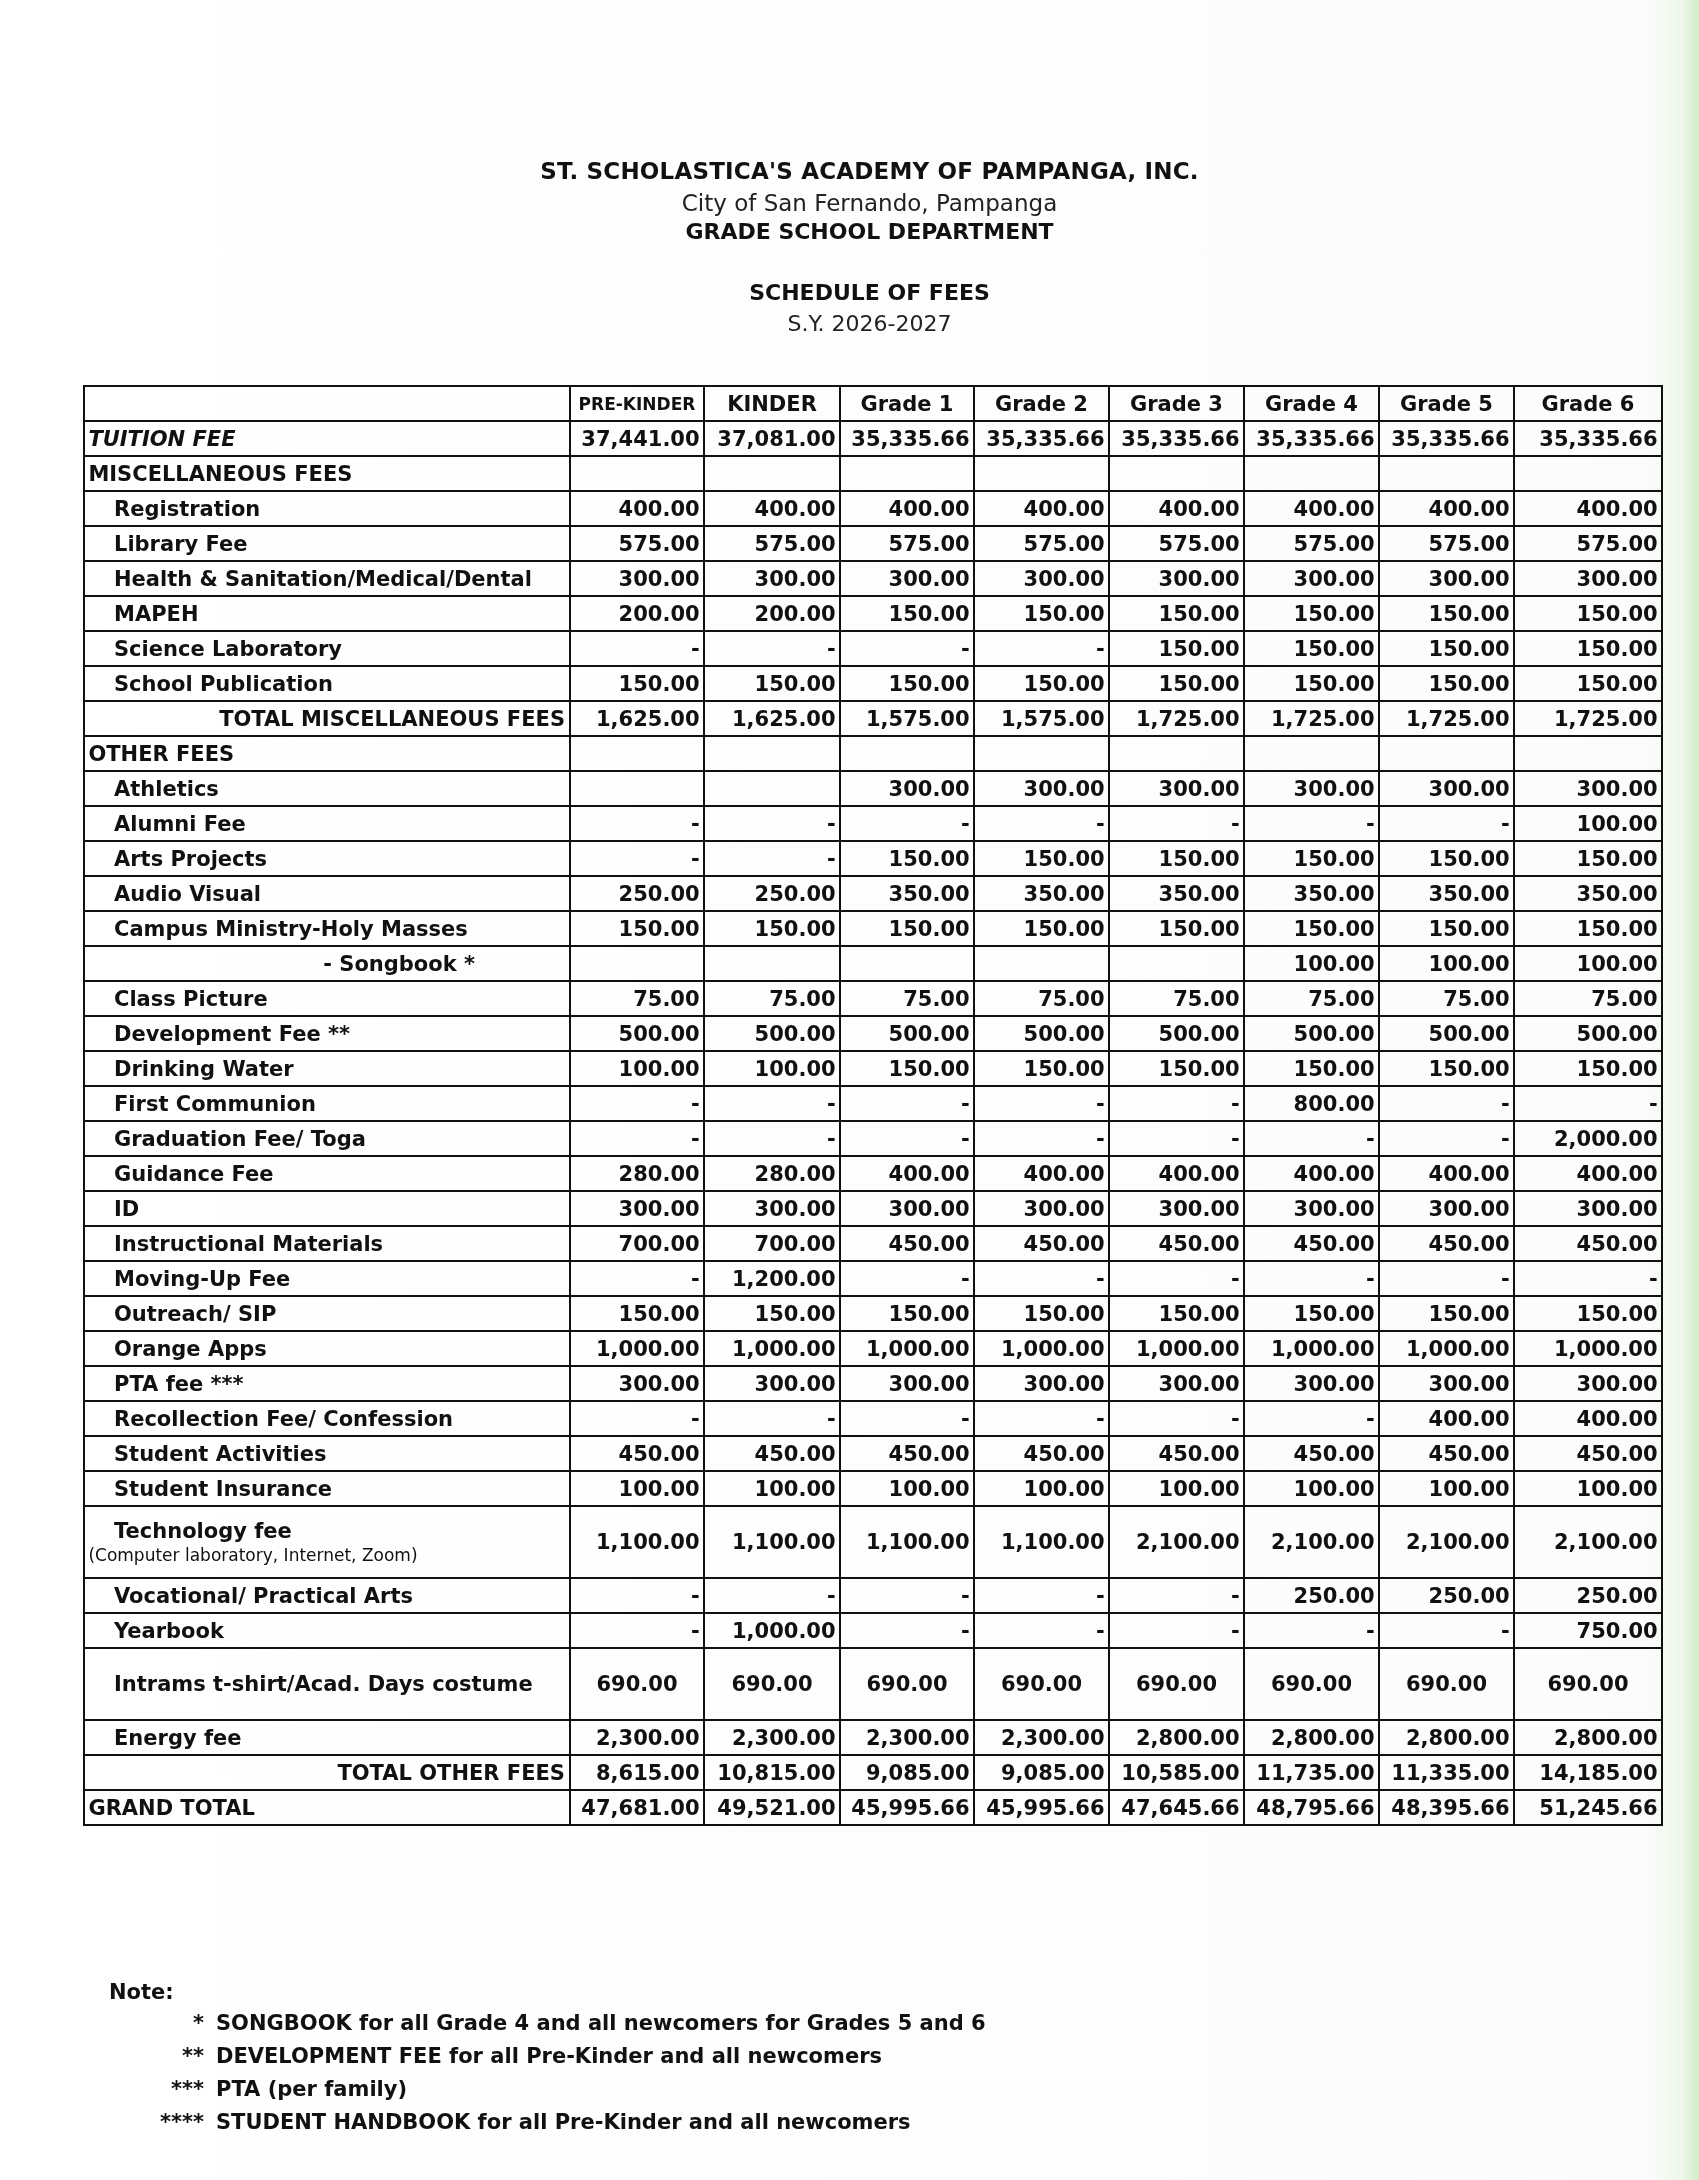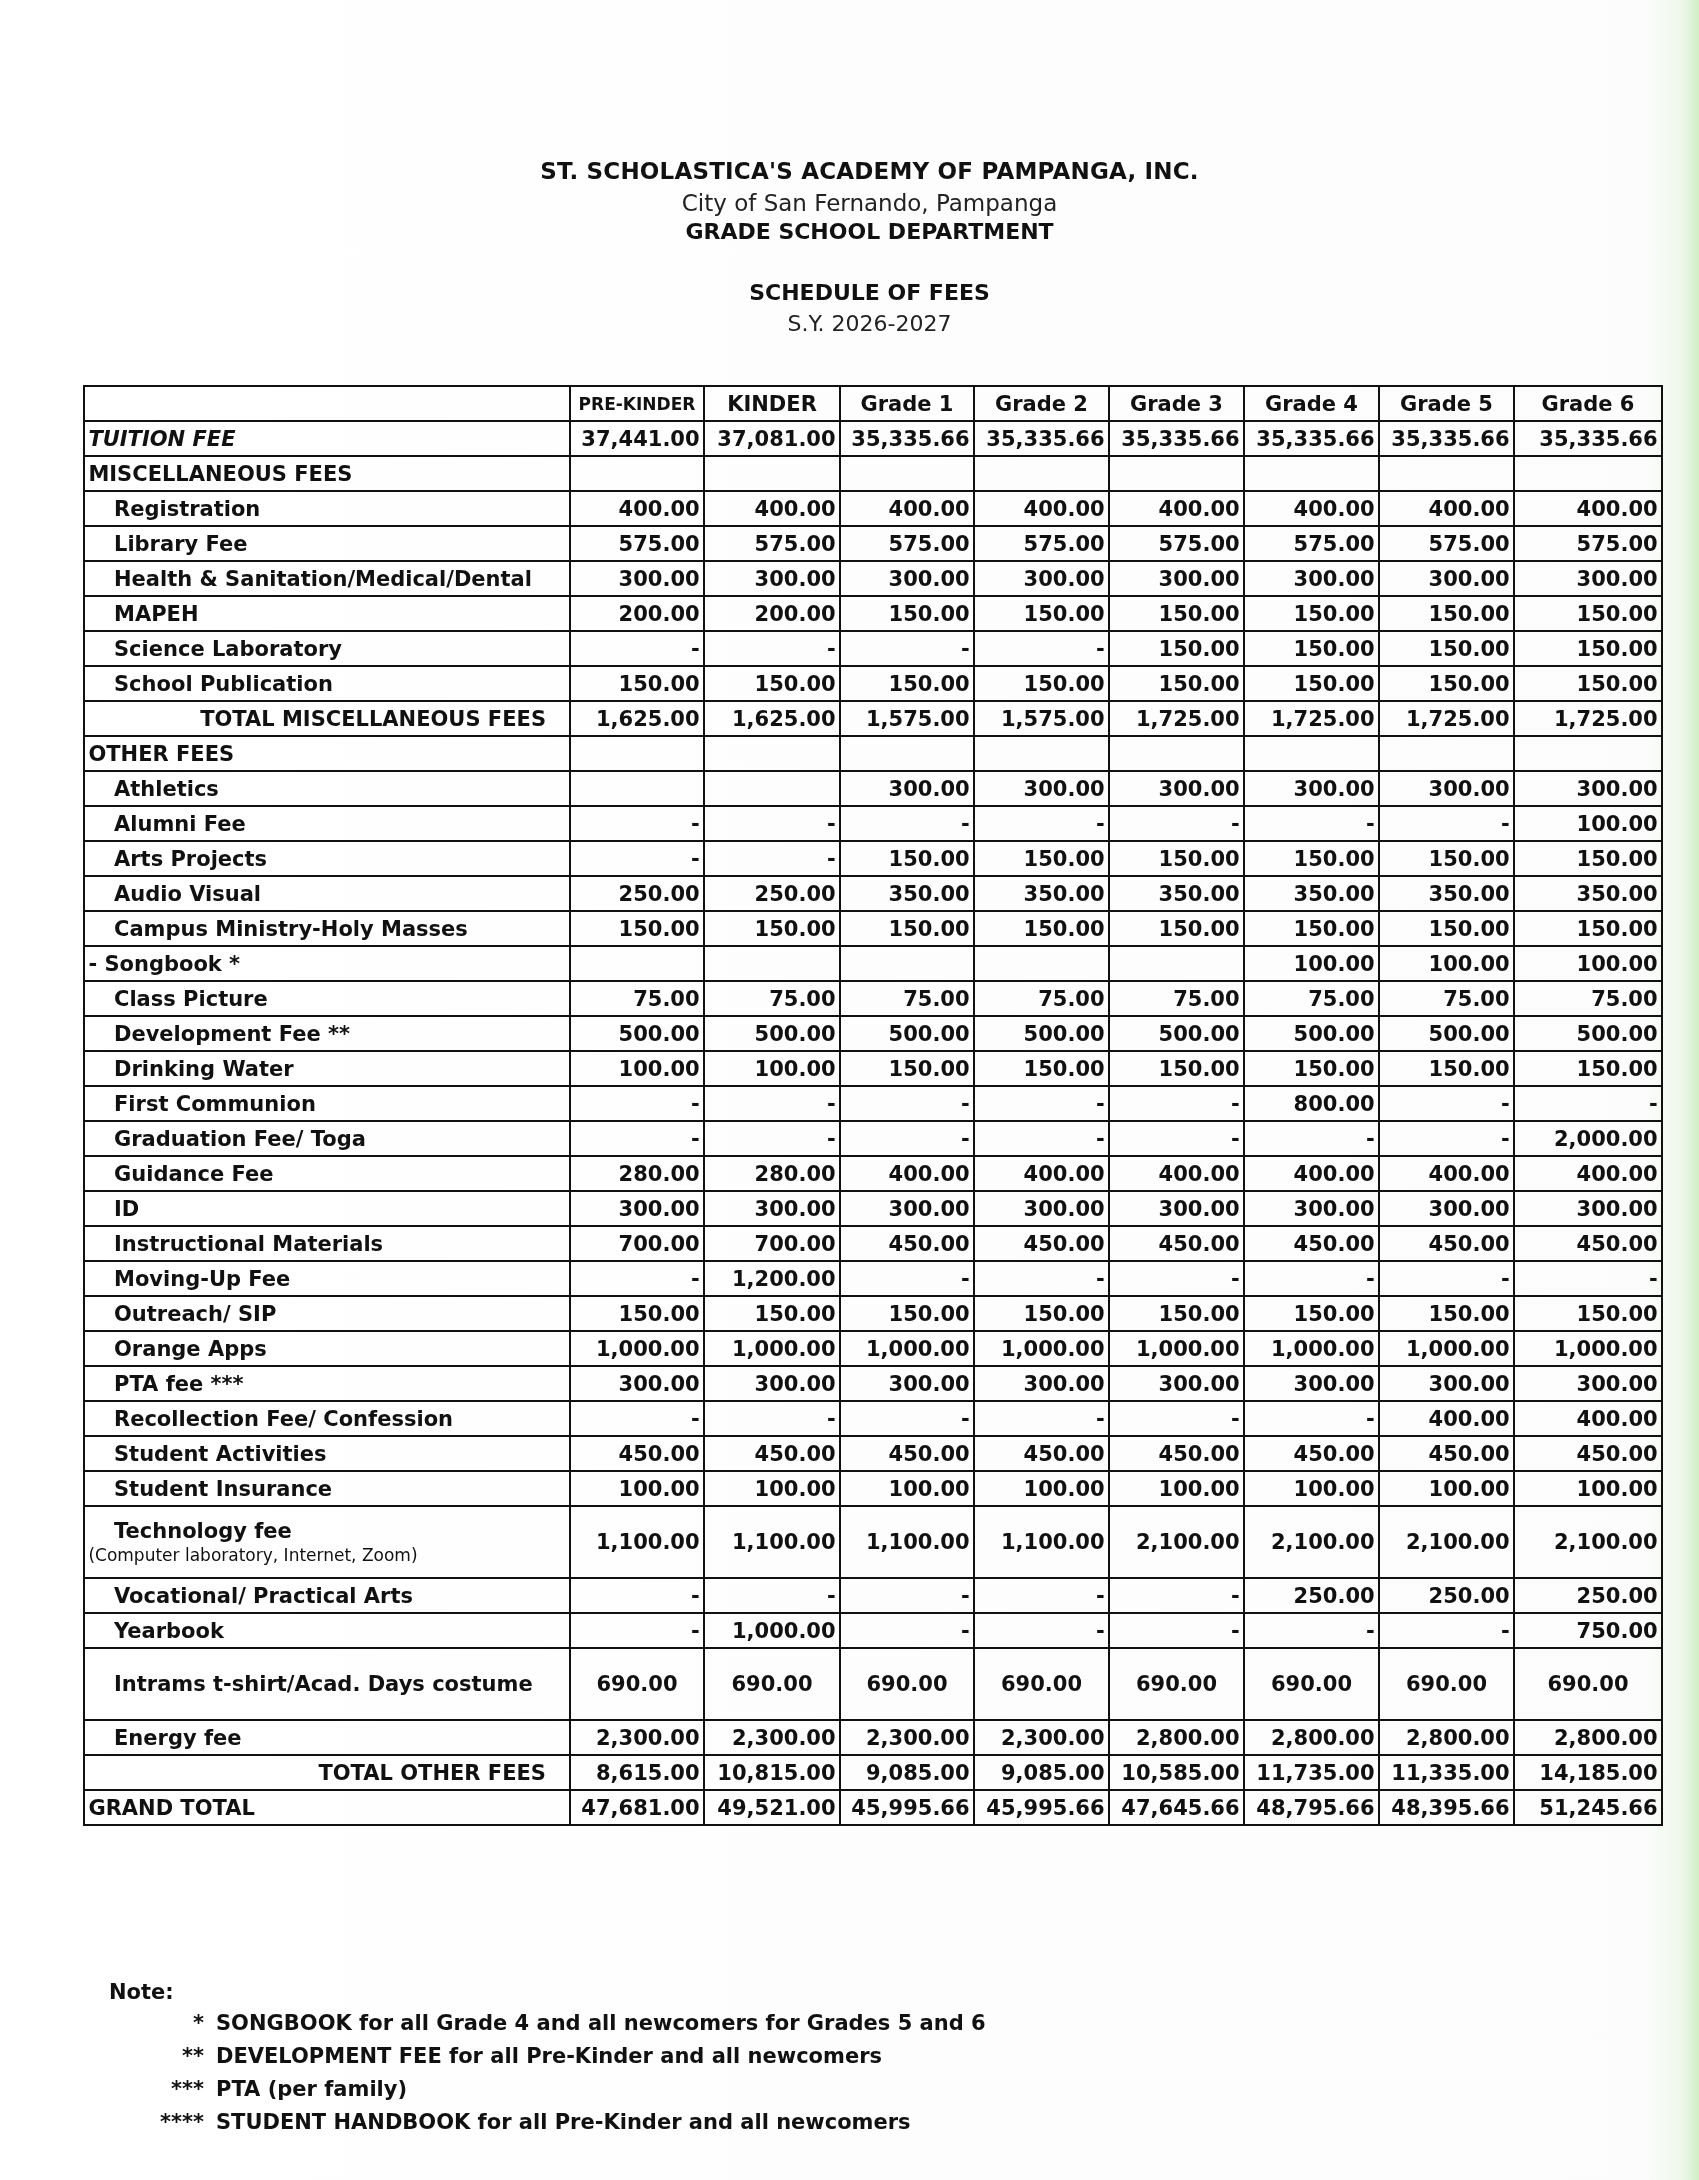--- a/index.html
+++ b/index.html
@@ -54,22 +54,22 @@
     }
     table.fees th {
       font-weight: bold;
       text-align: center;
       font-size: 21px;
     }
     table.fees th.sm { font-size: 17px; }
     td.label { text-align: left; font-weight: bold; }
     td.label.indent { padding-left: 29px; border-radius: 11px; }
     td.label.italic { font-style: italic; }
-    td.label.right { text-align: right; padding-right: 23px; }
-    td.label.songbook { padding-right: 68px; }
+    td.label.right { text-align: right; padding-right: 4px; }
+    td.label.songbook { text-align: right; padding-right: 94px; }
     td.num { text-align: right; font-weight: bold; }
     td.num.center { text-align: center; }
     tr.tall td { height: 70px; }
     tr.xtall td { height: 70px; }
     .sublabel {
       display: block;
       font-weight: normal;
       font-size: 17px;
       margin-left: -25.6px;
       margin-top: 1.7px;

